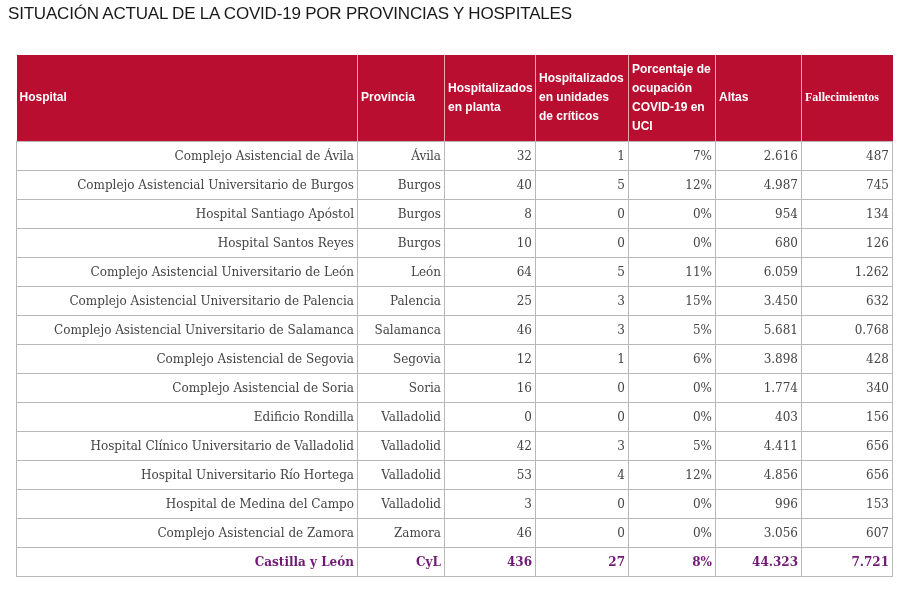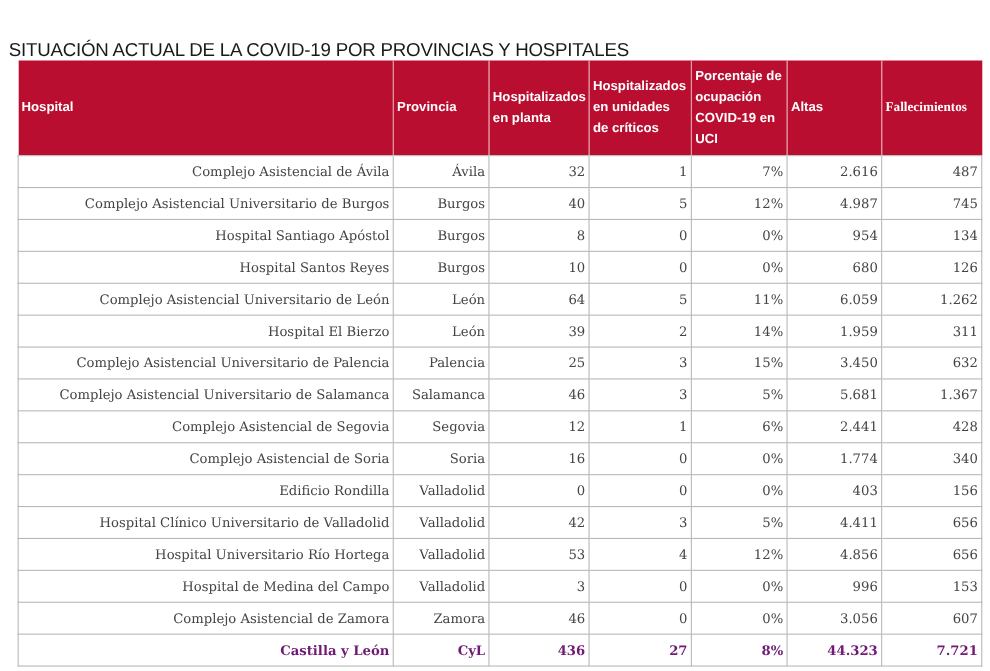--- a/index.html
+++ b/index.html
@@ -1,21 +1,21 @@
 <!DOCTYPE html>
 <html><head>
   <meta charset="utf-8">
   <style>
     html, body { margin: 0; padding: 0; background: #ffffff; }
     body { width: 900px; height: 610px; overflow: hidden; position: relative; }
     .title {
       position: absolute; left: 8px; top: 4px;
       font-family: "Liberation Sans", sans-serif;
       font-size: 17px; font-weight: 400; color: #1a1a1a;
-      letter-spacing: -0.2px; white-space: nowrap; margin-top: 32px;
+      letter-spacing: -0.2px; white-space: nowrap;
     }
     table.covid {
       position: absolute; left: 16px; top: 55px;
       border-collapse: collapse; table-layout: fixed;
       width: 876px;
     }
     table.covid th {
       background: #b90e2f; color: #ffffff;
       font-family: "Liberation Sans", sans-serif;
       font-size: 12px; font-weight: 700; text-align: left;
@@ -104,53 +104,44 @@
     <tr>
       <td class="left">Complejo Asistencial Universitario de León</td>
       <td class="right">León</td>
       <td class="right">64</td>
       <td class="right">5</td>
       <td class="right">11%</td>
       <td class="right">6.059</td>
       <td class="right">1.262</td>
     </tr>
     <tr>
-      <td class="left">Hospital El Bierzo</td>
-      <td class="right">León</td>
-      <td class="right">39</td>
-      <td class="right">2</td>
-      <td class="right">14%</td>
-      <td class="right">1.959</td>
-      <td class="right">311</td>
-    </tr>
-    <tr>
       <td class="left">Complejo Asistencial Universitario de Palencia</td>
       <td class="right">Palencia</td>
       <td class="right">25</td>
       <td class="right">3</td>
       <td class="right">15%</td>
       <td class="right">3.450</td>
       <td class="right">632</td>
     </tr>
     <tr>
       <td class="left">Complejo Asistencial Universitario de Salamanca</td>
       <td class="right">Salamanca</td>
       <td class="right">46</td>
       <td class="right">3</td>
       <td class="right">5%</td>
       <td class="right">5.681</td>
-      <td class="right">1.367</td>
+      <td class="right">0.768</td>
     </tr>
     <tr>
       <td class="left">Complejo Asistencial de Segovia</td>
       <td class="right">Segovia</td>
       <td class="right">12</td>
       <td class="right">1</td>
       <td class="right">6%</td>
-      <td class="right">2.441</td>
+      <td class="right">3.898</td>
       <td class="right">428</td>
     </tr>
     <tr>
       <td class="left">Complejo Asistencial de Soria</td>
       <td class="right">Soria</td>
       <td class="right">16</td>
       <td class="right">0</td>
       <td class="right">0%</td>
       <td class="right">1.774</td>
       <td class="right">340</td>

